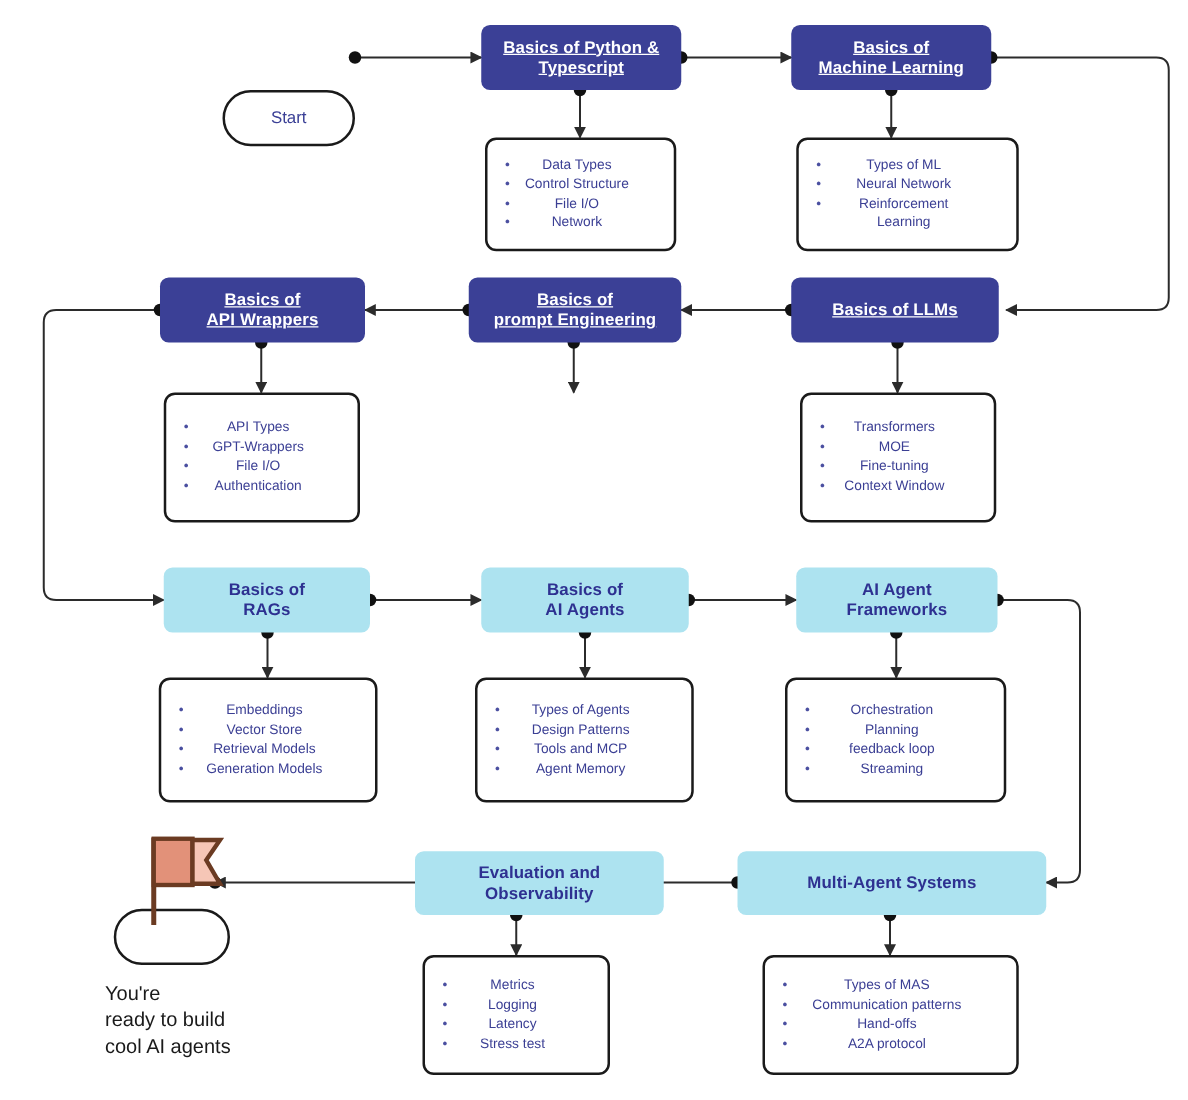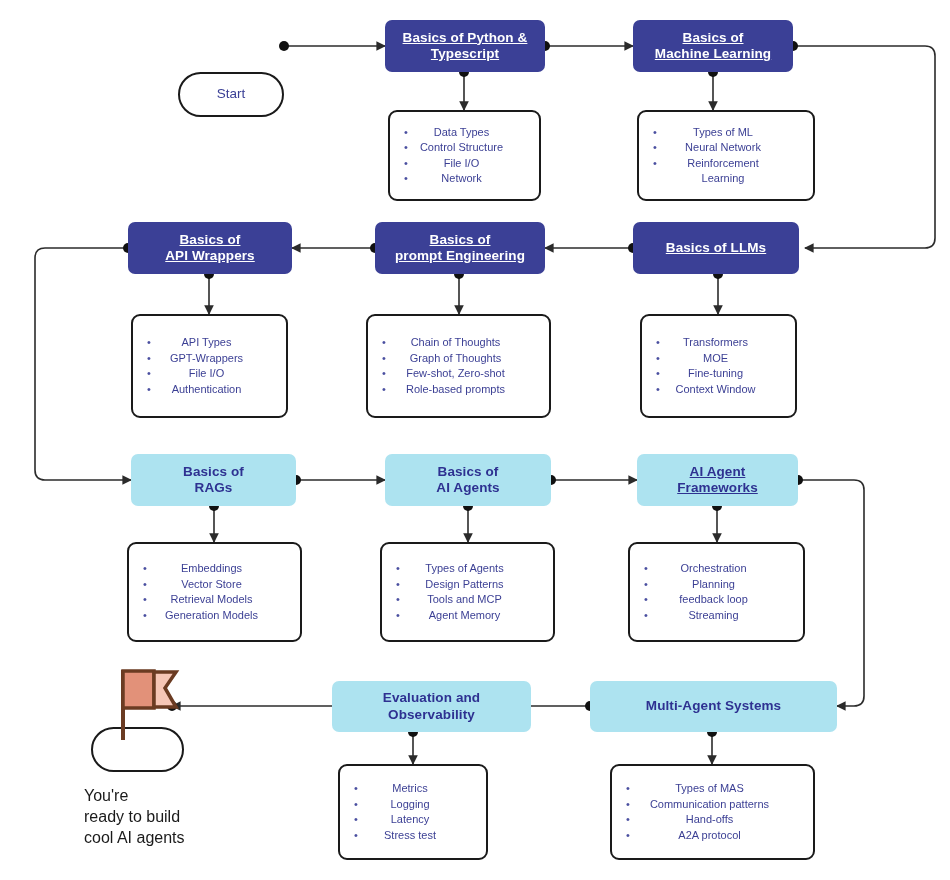--- a/index.html
+++ b/index.html
@@ -214,21 +214,21 @@
   </div>
 
   <div class="node accent" style="left:131px; top:454px; width:165px; height:52px;">
     <span>Basics of
 RAGs</span>
   </div>
   <div class="node accent" style="left:385px; top:454px; width:166px; height:52px;">
     <span>Basics of
 AI Agents</span>
   </div>
-  <div class="node accent" style="left:637px; top:454px; width:161px; height:52px;text-decoration:underline;">
+  <div class="node accent" style="left:637px; top:454px; width:161px; height:52px;">
     <span>AI Agent
 Frameworks</span>
   </div>
 
   <div class="node accent" style="left:332px; top:681px; width:199px; height:51px;">
     <span>Evaluation and
 Observability</span>
   </div>
   <div class="node accent" style="left:590px; top:681px; width:247px; height:51px;">
     <span>Multi-Agent Systems</span>
@@ -254,28 +254,20 @@
 
   <div class="detail" style="left:131px; top:314px; width:157px; height:104px;">
     <ul>
       <li>API Types</li>
       <li>GPT-Wrappers</li>
       <li>File I/O</li>
       <li>Authentication</li>
     </ul>
   </div>
 
-  <div class="detail" style="left:366px; top:314px; width:185px; height:104px;">
-    <ul>
-      <li>Chain of Thoughts</li>
-      <li>Graph of Thoughts</li>
-      <li>Few-shot, Zero-shot</li>
-      <li>Role-based prompts</li>
-    </ul>
-  </div>
 
   <div class="detail" style="left:640px; top:314px; width:157px; height:104px;">
     <ul>
       <li>Transformers</li>
       <li>MOE</li>
       <li>Fine-tuning</li>
       <li>Context Window</li>
     </ul>
   </div>
 

